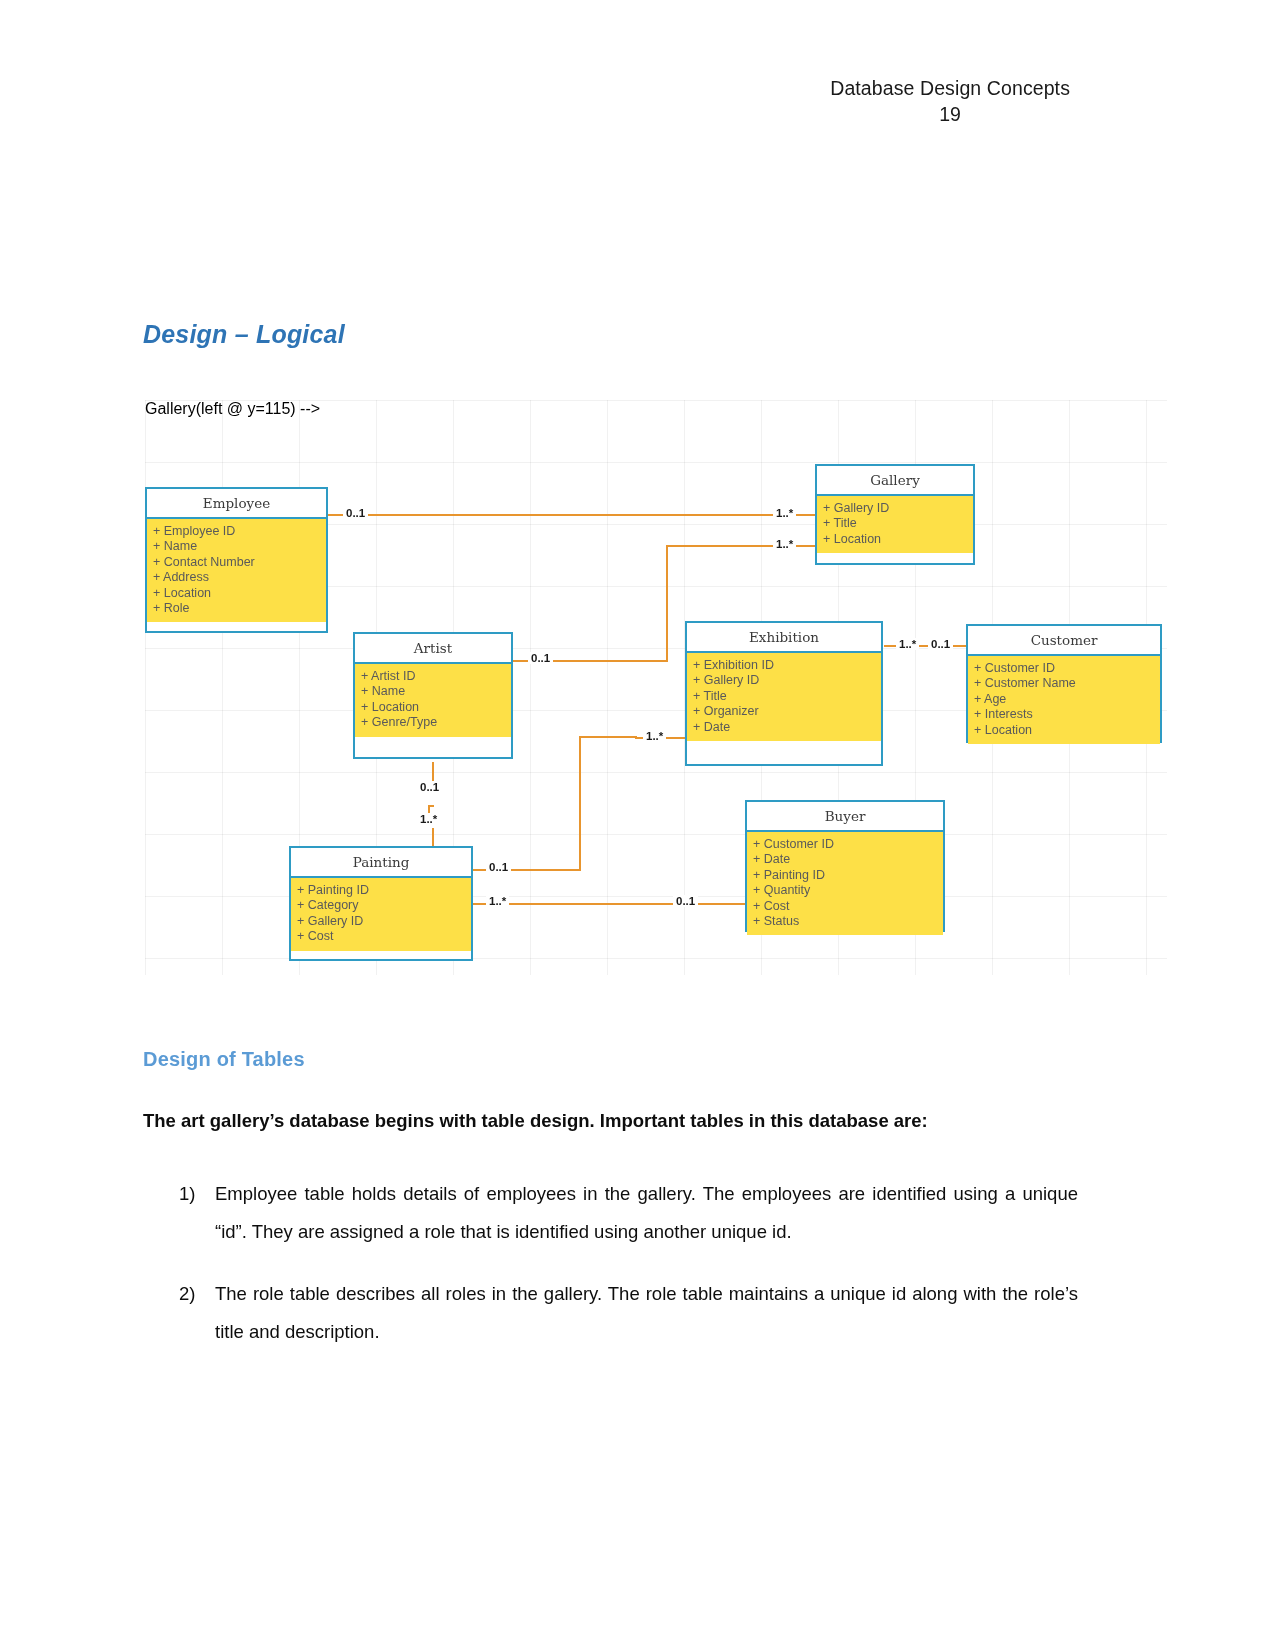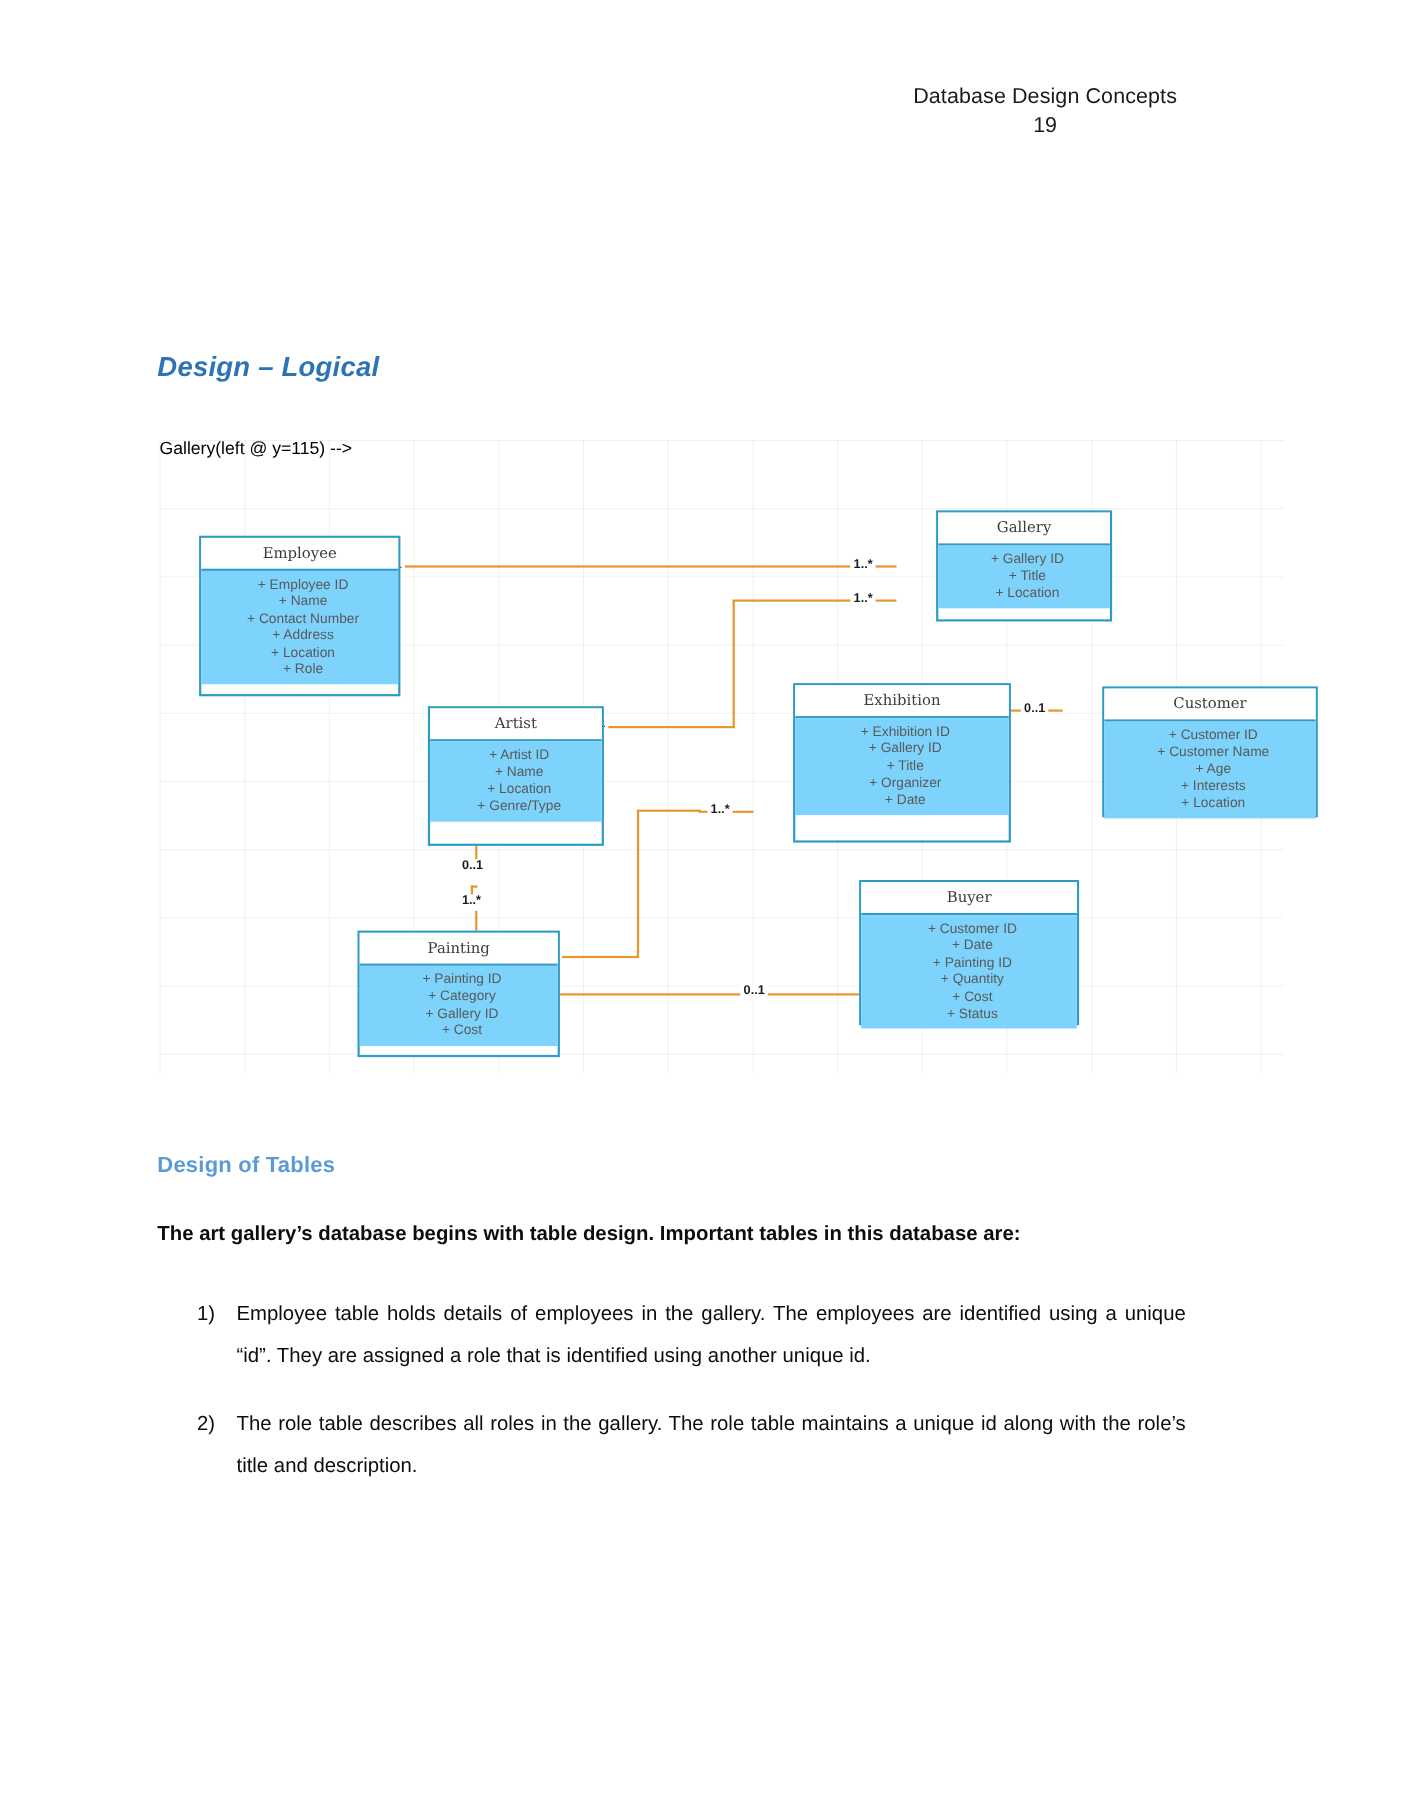--- a/index.html
+++ b/index.html
@@ -72,37 +72,35 @@
     background-position: 0 0;
   }
 
   
   .entity {
     position: absolute;
     background: #ffffff;
     border: 2px solid #2E9BC4;
     box-sizing: border-box;
     z-index: 5;
-    margin-left: 36px;
   }
   .entity .ent-title {
     height: 28px;
     line-height: 28px;
     text-align: center;
     font-size: 13.5px;
     color: #3a3a3a;
     border-bottom: 2px solid #2E9BC4;
     font-family: "DejaVu Serif", serif;
     font-weight: normal;
     background: #ffffff;
   }
   .entity .ent-attrs {
     padding: 5px 0 6px 6px;
-    background: #7dd3fc;
-    text-align: center;
+    background: #fde047;
   }
   .entity .ent-attrs div {
     font-size: 12.5px;
     line-height: 15.4px;
     color: #5a5a5a;
     white-space: nowrap;
   }
 
   
   .conn {
@@ -218,21 +216,21 @@
   <div class="entity" style="left:670px; top:64px; width:160px; height:101px;">
     <div class="ent-title">Gallery</div>
     <div class="ent-attrs">
       <div>+ Gallery ID</div>
       <div>+ Title</div>
       <div>+ Location</div>
     </div>
   </div>
 
   
-  <div class="entity" style="left:208px; top:242px; width:160px; height:127px;">
+  <div class="entity" style="left:208px; top:232px; width:160px; height:127px;">
     <div class="ent-title">Artist</div>
     <div class="ent-attrs">
       <div>+ Artist ID</div>
       <div>+ Name</div>
       <div>+ Location</div>
       <div>+ Genre/Type</div>
     </div>
   </div>
 
   

